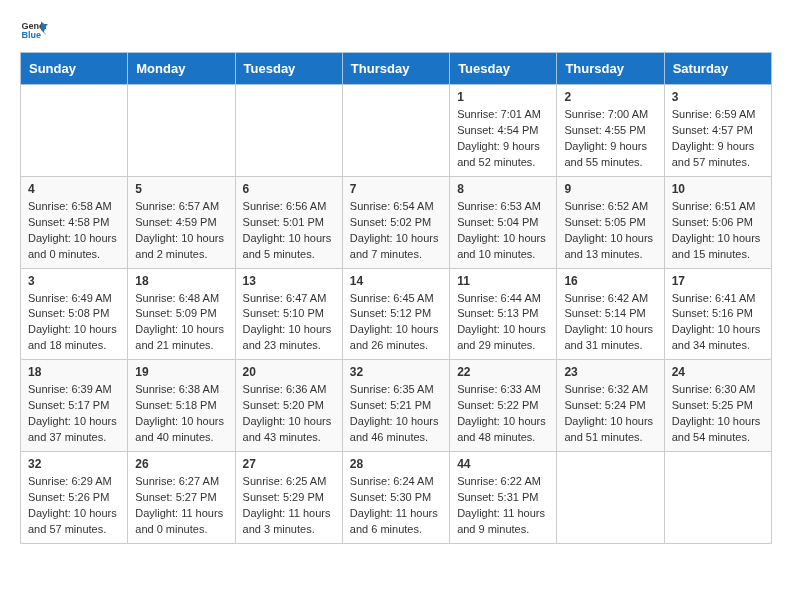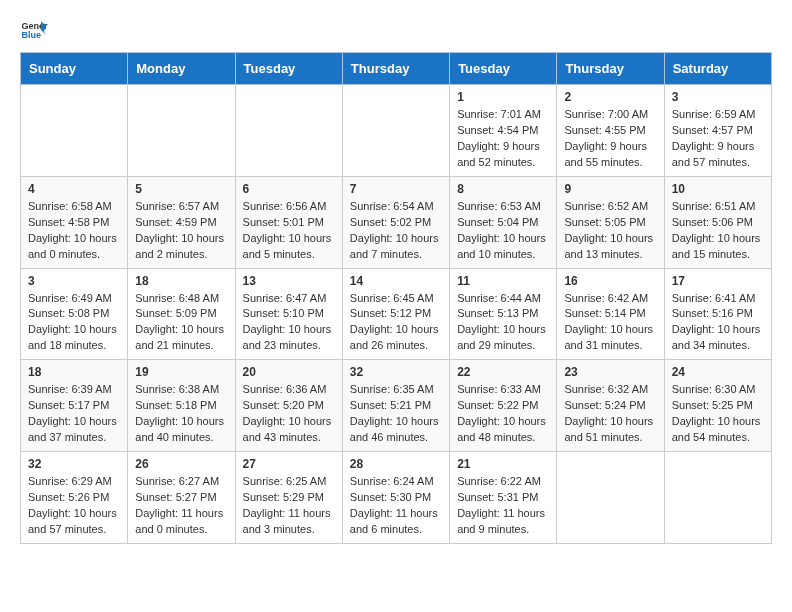--- a/index.html
+++ b/index.html
@@ -243,20 +243,20 @@
         </td>
         <td>
           <div class="day-num">27</div>
           <div class="day-info">Sunrise: 6:25 AM<br>Sunset: 5:29 PM<br>Daylight: 11 hours<br>and 3 minutes.</div>
         </td>
         <td>
           <div class="day-num">28</div>
           <div class="day-info">Sunrise: 6:24 AM<br>Sunset: 5:30 PM<br>Daylight: 11 hours<br>and 6 minutes.</div>
         </td>
         <td>
-          <div class="day-num">21</div>
+          <div class="day-num">44</div>
           <div class="day-info">Sunrise: 6:22 AM<br>Sunset: 5:31 PM<br>Daylight: 11 hours<br>and 9 minutes.</div>
         </td>
         <td class="empty-cell"></td>
         <td class="empty-cell"></td>
       </tr>
     </tbody>
 </table>
 
 </body></html>

